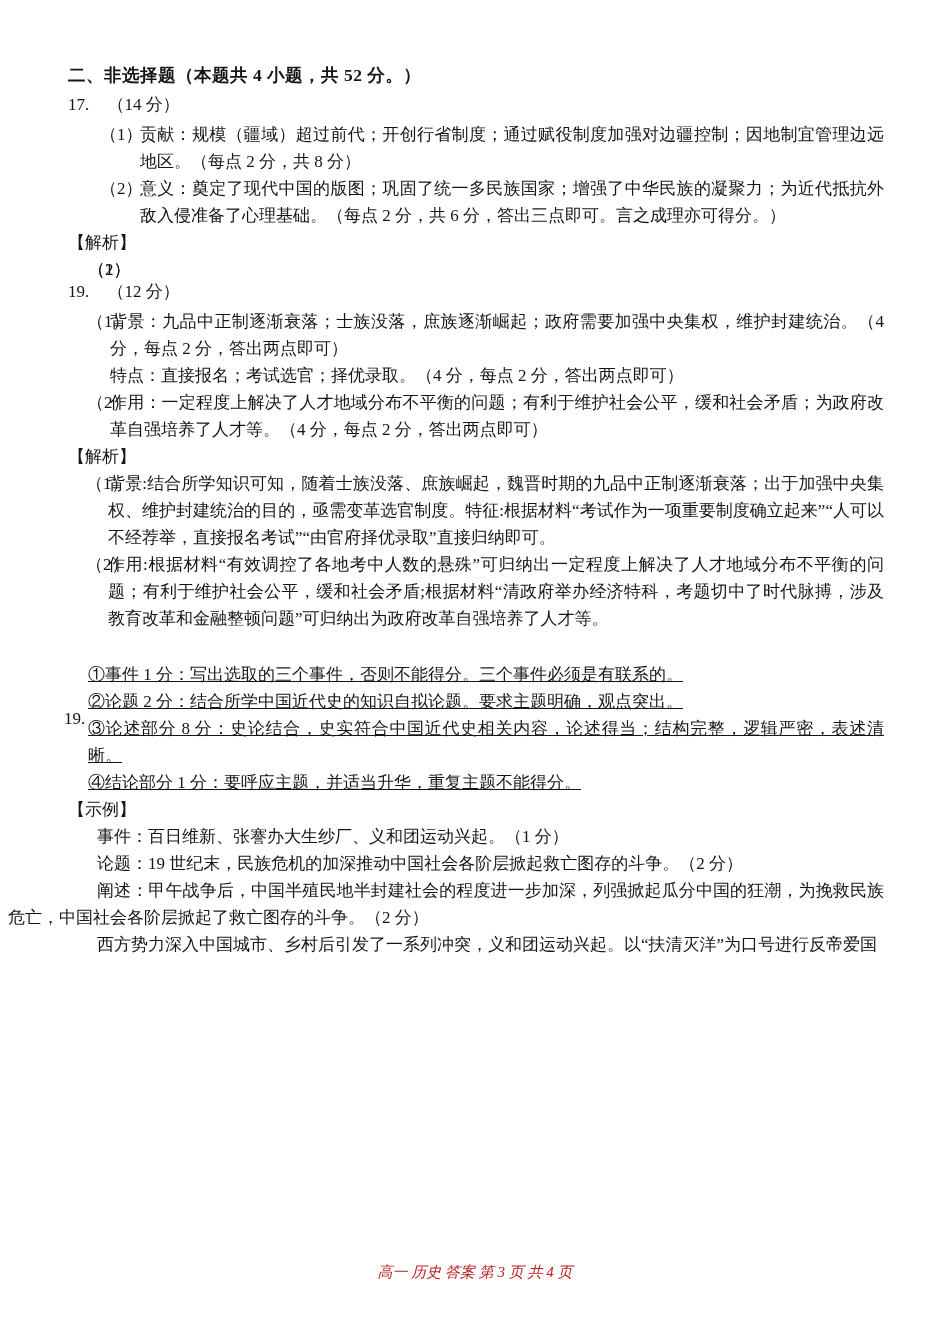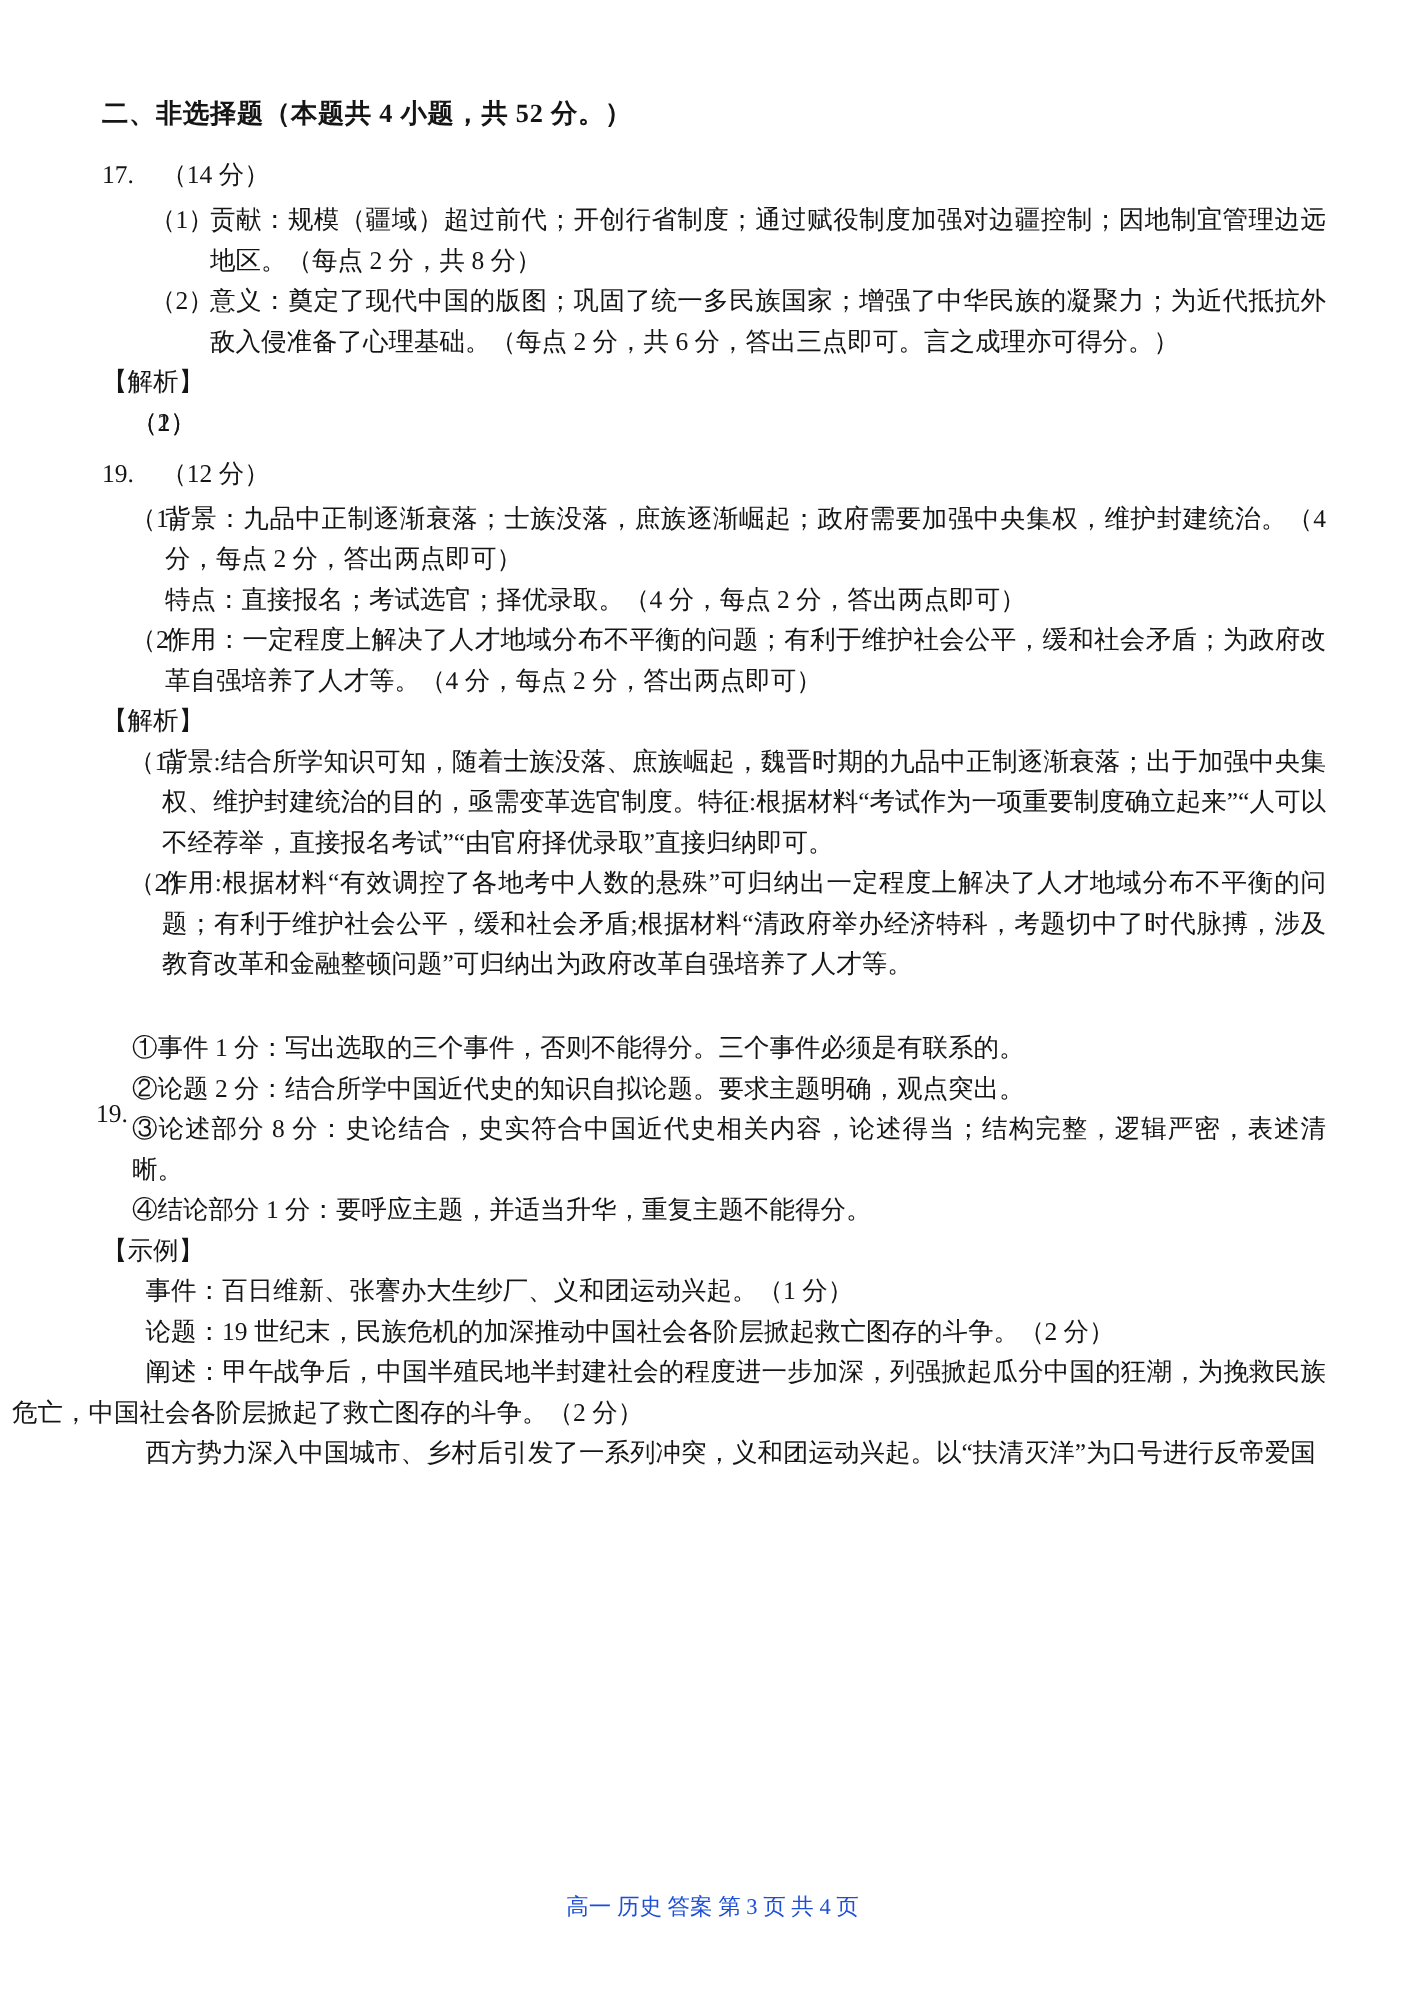--- a/index.html
+++ b/index.html
@@ -11,21 +11,21 @@
     font-family:"Liberation Serif","DejaVu Serif",serif;
     font-size:17px;
     line-height:27px;
     color:#151515;
     box-sizing:border-box;
     padding:62px 66px 0 68px;
     overflow:hidden;
   }
   .heading { font-weight:bold; font-size:17.5px; letter-spacing:0.5px; }
   .qnum-line { margin-top:2px; }
-  .qnum { display:inline-block;margin-top:12px; }
+  .qnum { display:inline-block; }
   .qscore { display:inline-block; margin-left:14px; }
   .ans-group { margin-top:3px; }
 
   
   .q17 .ans-item { position:relative; padding-left:72px; text-align:justify; }
   .q17 .ans-item > .lbl { position:absolute; left:32px; top:0; }
   
   .ana-item { position:relative; padding-left:44px; text-align:justify; }
   .ana-item > .lbl { position:absolute; left:20px; top:0; }
   .ana-title { font-weight:normal; }
@@ -34,30 +34,31 @@
   .q18 { margin-top:22px; }
   .q18 .ans-item { position:relative; padding-left:42px; text-align:justify; }
   .q18 .ans-item > .lbl { position:absolute; left:19px; top:0; }
   .q18 .ana-item { padding-left:40px; }
   .q18 .ana-item > .lbl { left:18px; }
 
   
   .q19 { margin-top:29px; }
   .q19-body { position:relative; padding-left:20px; }
   .q19-num { position:absolute; left:-4px; top:0;margin-top:44px; }
-  .rubric-line { text-align:justify; }
+  .rubric-line { text-align:justify;text-decoration:underline; }
   .example-title { }
   
   .ex-para { margin-left:-60px; text-indent:89px; text-align:justify; }
 
   .footer {
     position:absolute; left:0; right:0; top:1259px;
     text-align:center;
     font-size:15px;
-    color:#1d4ed8;
+    color:#b91c1c;
+    font-style:italic;
   }
 </style>
 </head>
 <body>
 
 <div class="page">
 
   <div class="heading">二、非选择题（本题共 4 小题，共 52 分。）</div>
 
   <div class="q17">

